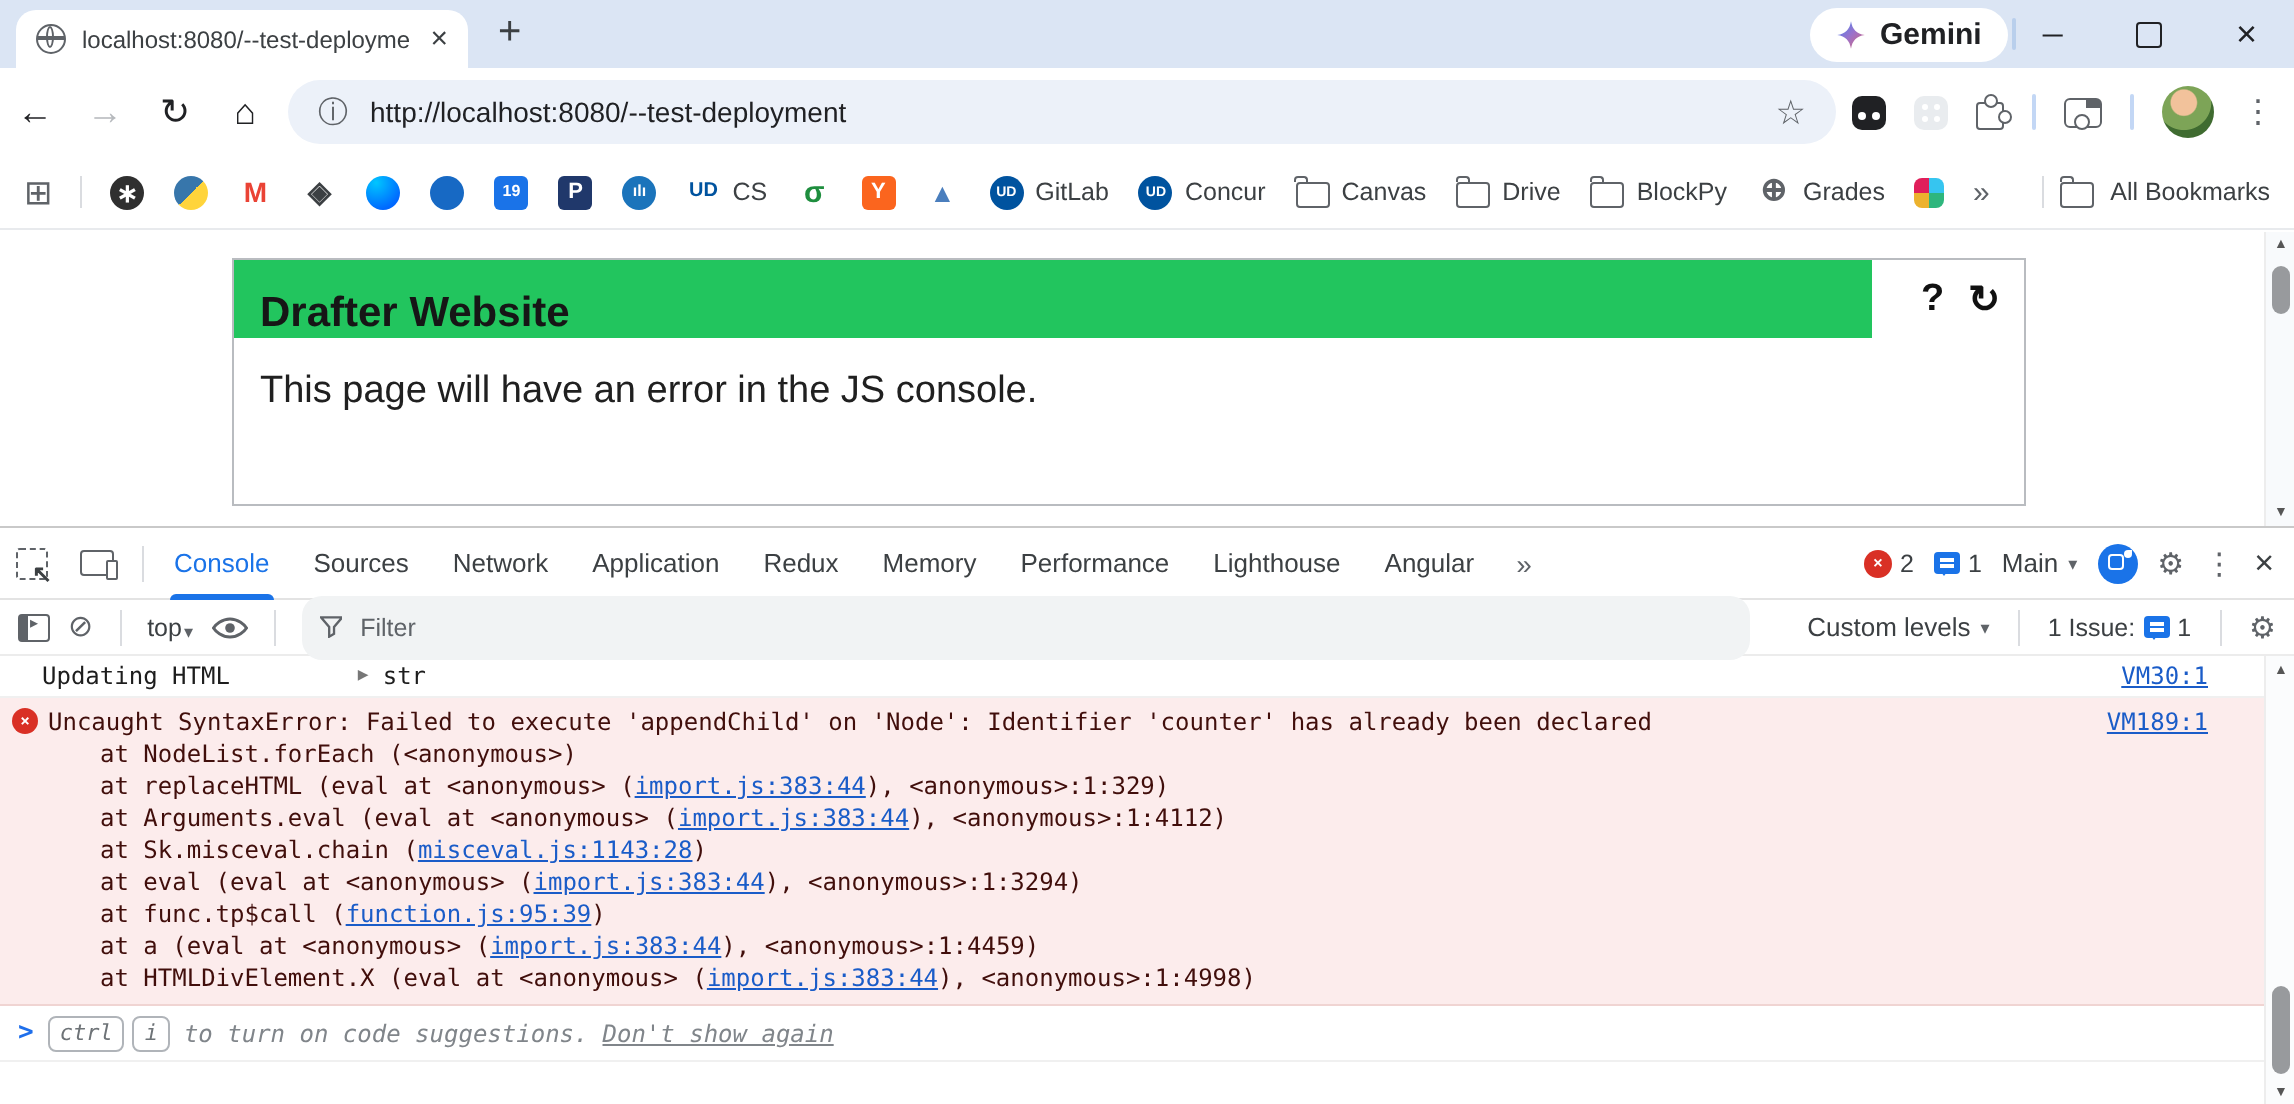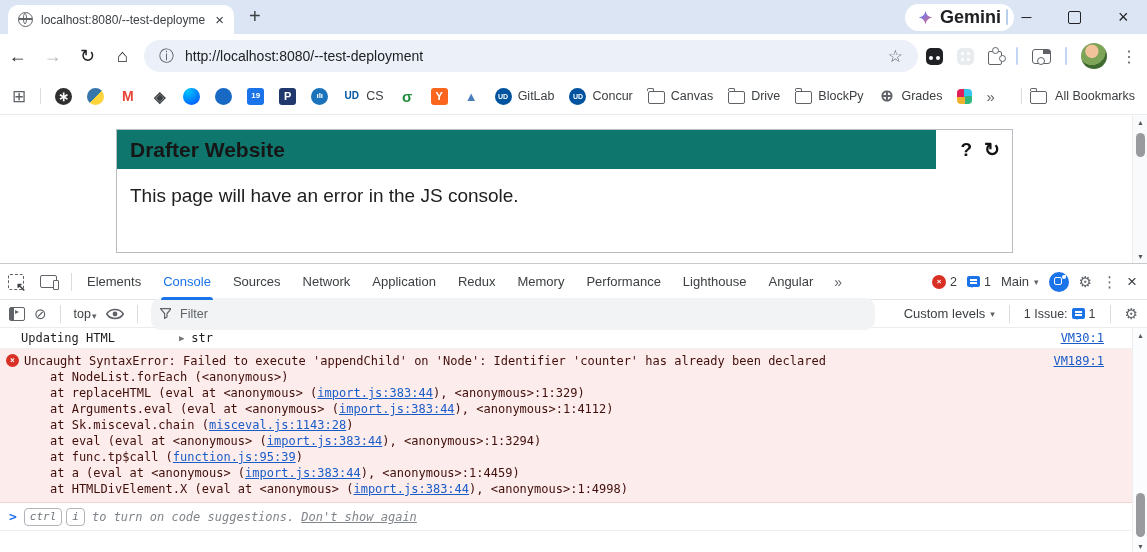--- a/index.html
+++ b/index.html
@@ -7,21 +7,21 @@
   
   .titlebar{position:absolute;top:0;left:0;right:0;height:48px;background:#dbe5f4;}
   .tab{position:absolute;left:8px;top:5px;width:226px;height:29px;background:#fff;border-radius:10px 10px 0 0;display:flex;align-items:center;gap:8px;padding:0 10px;box-sizing:border-box;}
   .globe-ic{width:13px;height:13px;border:1.5px solid #5f6368;border-radius:50%;position:relative;flex:none;}
   .globe-ic::before{content:"";position:absolute;left:0;right:0;top:5px;height:1.5px;background:#5f6368;}
   .globe-ic::after{content:"";position:absolute;left:3.5px;top:0;width:4px;height:11px;border:1.5px solid #5f6368;border-radius:50%;box-sizing:border-box;}
   .tab-title{flex:1;font-size:12px;color:#3c4043;white-space:nowrap;overflow:hidden;}
   .tab-close{font-size:15px;color:#3c4043;line-height:1;}
   .newtab{position:absolute;left:249px;top:5px;font-size:20px;color:#3c4043;}
   .gemini{position:absolute;left:905px;top:4px;height:27px;background:#fff;border-radius:14px;display:flex;align-items:center;gap:7px;padding:0 13px;}
-  .gemini-label{font-size:18px;font-weight:600;color:#202124;}
+  .gemini-label{font-size:15px;font-weight:600;color:#202124;}
   .tbar-sep{position:absolute;left:1006px;top:9px;width:2px;height:16px;background:#b9cfec;border-radius:1px;}
   .winctrls{position:absolute;right:0;top:0;width:144px;height:34px;display:flex;align-items:center;justify-content:space-around;}
   .wc{font-size:14px;color:#202124;line-height:1;}
   .wc-max{width:11px;height:11px;border:1.5px solid #202124;border-radius:2px;}
   .wc-close{font-size:18px;}
   
   .toolbar{position:absolute;top:34px;left:0;right:0;height:44px;background:#fff;display:flex;align-items:center;}
   .nav-ic{width:35px;text-align:center;font-size:18px;color:#202124;}
   .nav-ic.disabled{color:#b6b9bd;}
   .urlbar{flex:1;height:32px;margin:0 8px 0 4px;background:#ecf1f9;border-radius:16px;display:flex;align-items:center;gap:11px;padding:0 15px;}
@@ -52,21 +52,21 @@
   .bm-label{font-size:12.5px;color:#3c4043;white-space:nowrap;}
   .folder-ic{width:15px;height:11px;border:1.6px solid #5f6368;border-radius:2px;position:relative;margin-top:2px;flex:none;}
   .folder-ic::before{content:"";position:absolute;top:-4px;left:-1.6px;width:5px;height:2px;border:1.6px solid #5f6368;border-bottom:none;border-radius:2px 2px 0 0;}
   .slack-ic{width:15px;height:15px;border-radius:4px;background:conic-gradient(#36c5f0 0 25%,#2eb67d 0 50%,#ecb22e 0 75%,#e01e5a 0);flex:none;}
   .bm-overflow{font-size:15px;color:#5f6368;}
   .all-bm{margin-left:auto;display:flex;align-items:center;gap:8px;}
   
   .page{position:absolute;top:116px;left:0;right:0;height:147px;background:#fff;}
   .content-box{position:absolute;left:116px;top:13px;width:897px;height:124px;border:1px solid #b9bcc0;box-sizing:border-box;display:flex;flex-direction:column;}
   .cb-header{height:39px;display:flex;flex:none;}
-  .cb-header-gray{flex:1;background:#0f766e;display:flex;align-items:center;padding-left:13px;}
+  .cb-header-gray{flex:1;background:#22c55e;display:flex;align-items:flex-end;padding-left:13px;}
   .cb-title{font-size:21px;font-weight:bold;color:#161616;}
   .cb-actions{width:64px;background:#fff;display:flex;align-items:center;justify-content:flex-end;gap:12px;padding-right:12px;}
   .cb-act{font-size:19px;font-weight:bold;color:#111;}
   .cb-body{flex:1;padding:16px 13px;font-size:19px;color:#202020;}
   .scrollbar{position:absolute;width:15px;background:#f8fafc;border-left:1px solid #ededed;box-sizing:border-box;}
   .sb-arrow{position:absolute;left:0;width:15px;text-align:center;font-size:7px;color:#565656;}
   .sb-thumb{position:absolute;left:3px;width:9px;background:#989a9d;border-radius:5px;}
   
   .devtools{position:absolute;top:263px;left:0;right:0;bottom:0;background:#fff;border-top:1px solid #c9c9c9;box-sizing:border-box;}
   .dt-tabs-row{height:36px;display:flex;align-items:center;padding-left:8px;border-bottom:1px solid #e3e3e3;box-sizing:border-box;}
@@ -276,21 +276,20 @@
       <span class="sb-arrow" style="bottom:3px;">▼</span>
     </div>
   </div>
 
   <div class="devtools">
     <div class="dt-tabs-row">
       <span class="inspect-ic"></span>
       <span class="device-ic"></span>
       <span class="dt-sep"></span>
       <div class="dt-tabs">
-          <div class="dt-tab">Elements</div>
           <div class="dt-tab active">Console</div>
           <div class="dt-tab">Sources</div>
           <div class="dt-tab">Network</div>
           <div class="dt-tab">Application</div>
           <div class="dt-tab">Redux</div>
           <div class="dt-tab">Memory</div>
           <div class="dt-tab">Performance</div>
           <div class="dt-tab">Lighthouse</div>
           <div class="dt-tab">Angular</div>
         </div>

